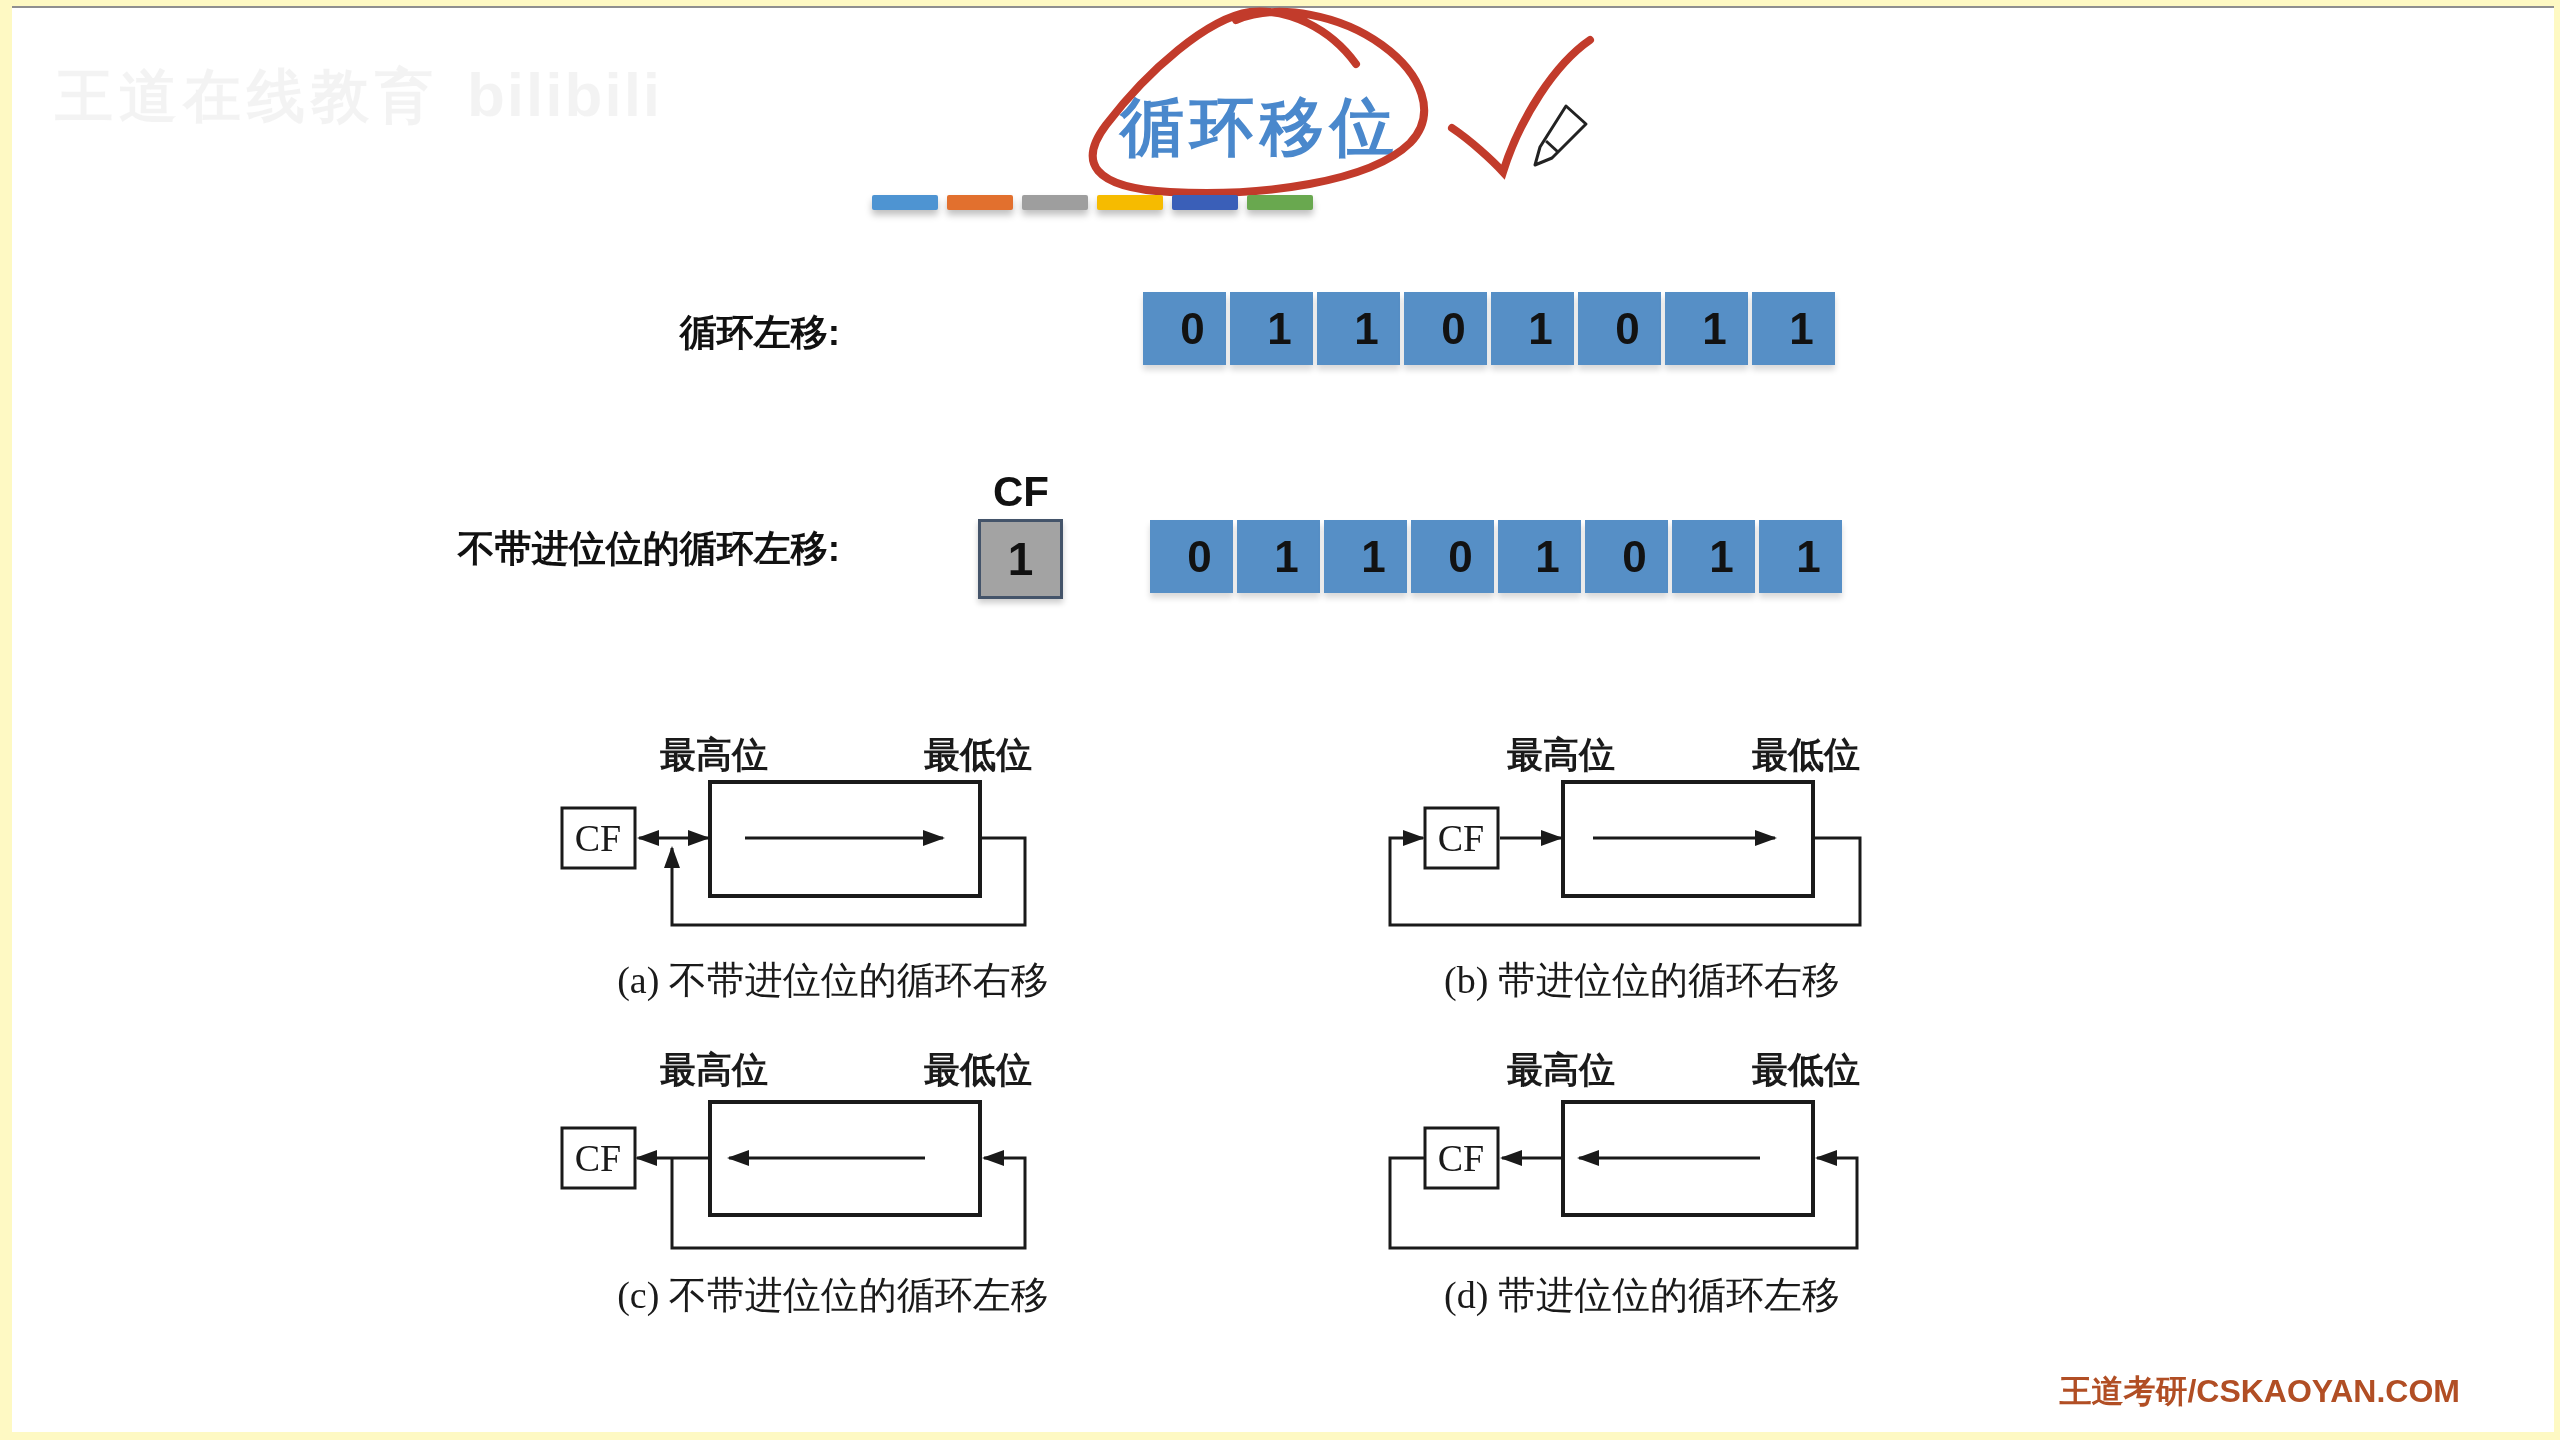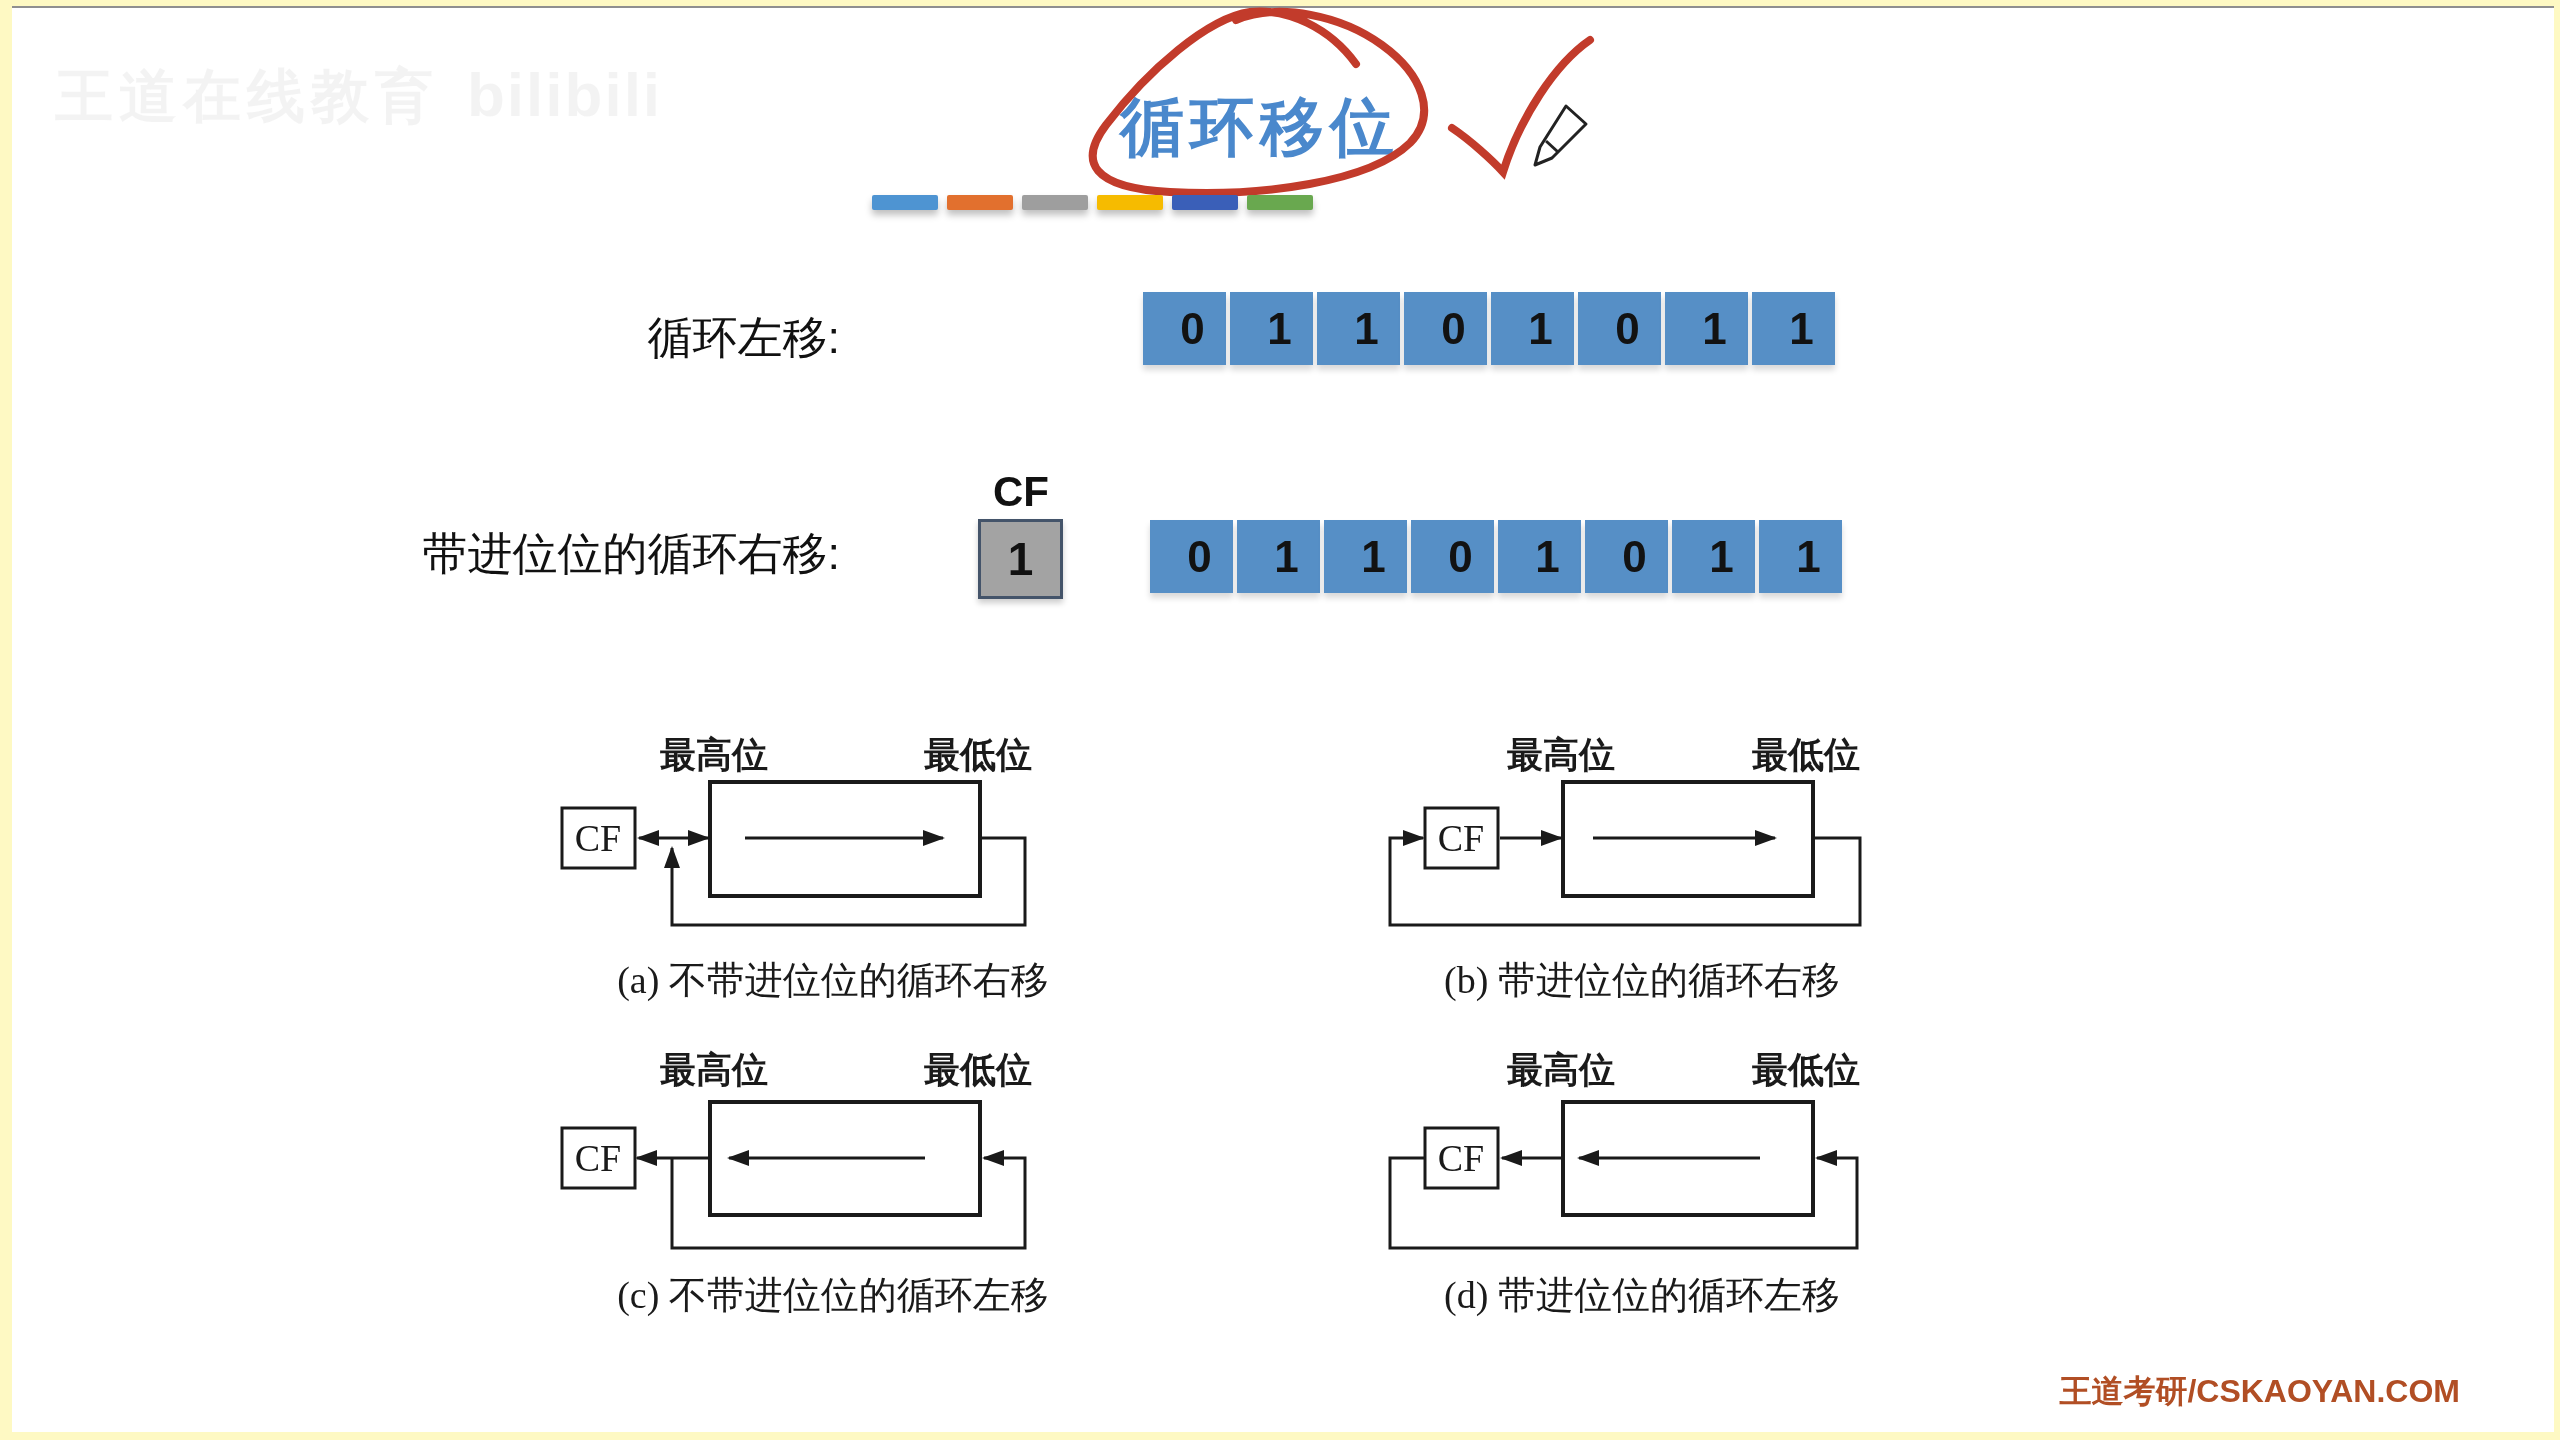--- a/index.html
+++ b/index.html
@@ -15,21 +15,21 @@
   .title{position:absolute;left:1100px;top:84px;width:320px;text-align:center;
          font-size:64px;font-weight:bold;letter-spacing:6px;color:#4A88CC;}
   
   .annot{position:absolute;left:0;top:0;width:2560px;height:1440px;pointer-events:none;}
   
   .bars{position:absolute;left:872px;top:195px;display:flex;gap:9px;}
   .bar{width:66px;height:15px;border-radius:2px;box-shadow:0 5px 7px rgba(0,0,0,0.25);}
   .bar0{background:#4E94D2}.bar1{background:#E2702E}.bar2{background:#9E9E9E}
   .bar3{background:#F6BB00}.bar4{background:#3A5FB8}.bar5{background:#69A84F}
   
-  .rowlabel{position:absolute;text-align:right;font-size:45px;font-weight:normal;color:#111;white-space:nowrap;}
+  .rowlabel{position:absolute;text-align:right;font-size:37px;font-weight:bold;color:#111;white-space:nowrap;}
   .bitrow{position:absolute;display:flex;gap:4px;}
   .cell{width:83px;height:73px;background:#568FC6;color:#121212;font-size:44px;font-weight:bold;
         display:flex;align-items:center;justify-content:center;padding-left:16px;box-sizing:border-box;
         box-shadow:0 5px 6px rgba(0,0,0,0.15);}
   .cflabel{position:absolute;left:978px;top:468px;width:86px;text-align:center;
            font-size:42px;font-weight:bold;color:#111;}
   .cfbox{position:absolute;left:978px;top:519px;width:85px;height:80px;background:#A3A3A3;
          border:3px solid #44546A;box-sizing:border-box;display:flex;align-items:center;justify-content:center;
          font-size:46px;font-weight:bold;color:#111;box-shadow:0 4px 6px rgba(0,0,0,0.2);}
   
@@ -89,21 +89,21 @@
     <span class="cell">0</span>
     <span class="cell">1</span>
     <span class="cell">1</span>
     <span class="cell">0</span>
     <span class="cell">1</span>
     <span class="cell">0</span>
     <span class="cell">1</span>
     <span class="cell">1</span>
   </div>
 
-  <div class="rowlabel" style="left:340px;top:524px;width:500px;">带进位位的循环右移:</div>
+  <div class="rowlabel" style="left:340px;top:524px;width:500px;">不带进位位的循环左移:</div>
   <div class="cflabel">CF</div>
   <div class="cfbox">
     <span>1</span>
   </div>
   <div class="bitrow" style="left:1150px;top:520px;">
     <span class="cell">0</span>
     <span class="cell">1</span>
     <span class="cell">1</span>
     <span class="cell">0</span>
     <span class="cell">1</span>

